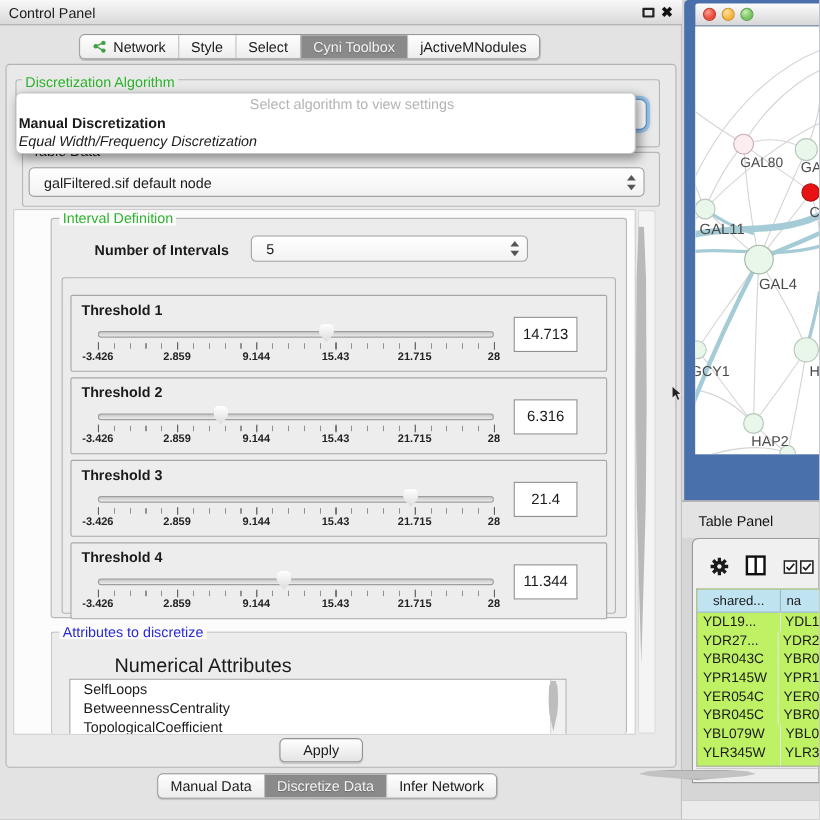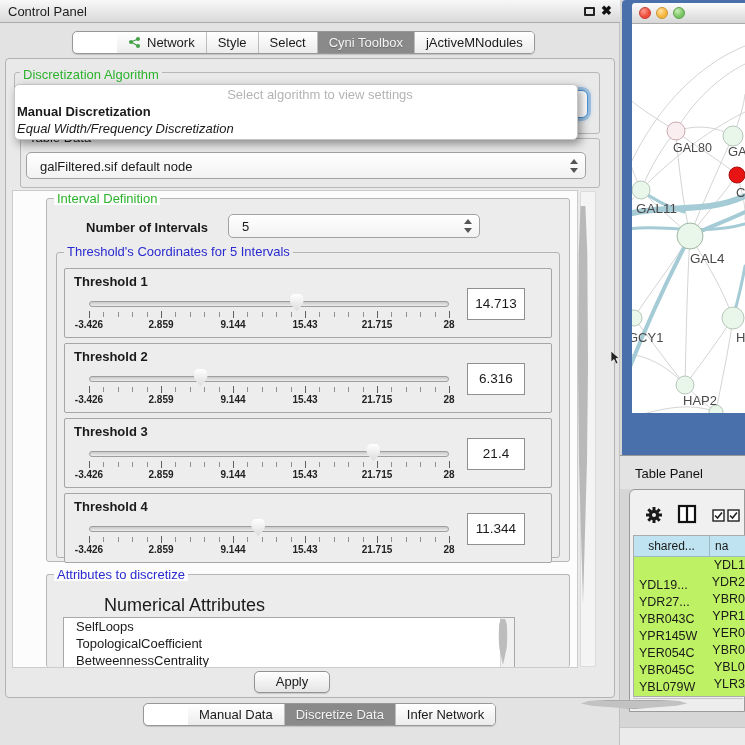--- a/index.html
+++ b/index.html
@@ -10,21 +10,21 @@
   
   .cp{position:absolute;left:0;top:0;width:620px;height:745px;background:#e3e3e3;border-right:1px solid #c2c2c2;}
   .cp-titlebar{position:absolute;left:0;top:0;width:620px;height:23px;
     background:linear-gradient(#f8f8f8,#d9d9d9);border-bottom:1px solid #aaa;}
   .cp-title{position:absolute;left:8px;top:4px;font-size:13px;color:#1c1c1c;}
   .float-ic{position:absolute;left:584px;top:7px;width:11px;height:9px;border:2px solid #222;border-radius:1px;}
   .close-ic{position:absolute;left:601px;top:3px;font-size:13px;font-weight:bold;color:#111;}
 
   
   .capsule{position:absolute;display:flex;height:23px;border:1px solid #979797;border-radius:5px;
-    overflow:hidden;background:#fff;box-shadow:0 1px 1px rgba(0,0,0,.15);padding-left:44px;}
+    overflow:hidden;background:#fff;box-shadow:0 1px 1px rgba(0,0,0,.15);}
   .seg{display:flex;align-items:center;gap:5px;padding:0 11px;font-size:13px;
     background:linear-gradient(#ffffff,#ececec);border-left:1px solid #bdbdbd;cursor:default;white-space:nowrap;}
   .seg:first-child{border-left:none;}
   .seg.selected{background:var(--accent-selected-tab,#8a8a8a);color:#f4f4f4;text-shadow:0 1px 1px rgba(0,0,0,.25);}
   .capsule.top{left:72px;top:31px;}
   .capsule.bottom{left:143px;top:703px;}
 
   .cp-body{position:absolute;left:5px;top:58px;width:610px;height:640px;background:#e9e9e9;
     border:1px solid #b2b2b2;border-radius:4px;}
 
@@ -112,21 +112,21 @@
   .tp-titlebar{position:absolute;left:620px;top:455px;width:125px;height:34px;background:#e3e3e3;border-top:1px solid #989898;}
   .tp-title{position:absolute;left:15px;top:10px;font-size:13px;color:#111;}
   .table-panel{position:absolute;left:629px;top:489px;width:116px;height:223px;background:#f0f0f0;
     border:1px solid #9a9a9a;border-radius:6px 0 0 0;}
   .tp-toolbar-ic{position:absolute;}
   .grid{position:absolute;left:633px;top:535px;width:112px;height:162px;background:#bef264;border:1px solid #ababab;border-right:none;overflow:hidden;}
   .g-header{display:flex;height:21px;border-bottom:1px solid #9fb9c2;background:var(--table-header-blue,#bfe3f0);font-size:12px;}
   .g-h1{width:76px;border-right:1px solid #9fb9c2;text-align:center;line-height:20px;}
   .g-h2{flex:1;padding-left:5px;line-height:20px;}
   .t-row{display:flex;height:17px;font-size:12.5px;}
-  .t-c1{width:76px;padding-left:5px;line-height:17px;border-right:1px solid #e4e4e4;margin-top:20px;}
+  .t-c1{width:76px;padding-left:5px;line-height:17px;border-right:1px solid #e4e4e4;}
   .t-c2{flex:1;padding-left:4px;line-height:17px;}
   .hscroll{position:absolute;left:633px;top:698px;width:110px;height:12px;background:#ededed;border-top:1px solid #c7c7c7;}
   .hscroll .thumb{position:absolute;left:1px;top:1px;width:106px;height:9px;background:#c2c2c2;border:1px solid #a9a9a9;border-radius:5px;}
   .bottom-strip{position:absolute;left:620px;top:727px;width:125px;height:18px;background:#ebebeb;border-top:1px solid #c8c8c8;}
 
   .cursor{position:absolute;left:611px;top:351px;z-index:99;}
   svg text{font-family:"Liberation Sans",sans-serif;}
 </style>
 </head>
 <body>
@@ -182,21 +182,20 @@
 
     <div class="groupbox interval-group"></div>
     <span class="grouplabel g-green interval-label">Interval Definition</span>
     <span class="noi-label">Number of Intervals</span>
     <div class="combo noi-combo">
       <span class="val">5</span>
       <span class="stepper"></span>
     </div>
 
     <div class="groupbox thr-group"></div>
-    <span class="grouplabel g-blue thr-label">Threshold's Coordinates for 5 Intervals</span>
     <div class="threshold-stack" id="threshold-stack">
         <div class="threshold">
     <div class="t-label">Threshold 1</div>
     <div class="slider-zone">
       <div class="track"></div>
       <div class="tick-strip"></div>
       <div class="ticks">
               <span class="major-tick" style="left: 0%;"></span>
               <span class="tick-label" style="left: 0%;">-3.426</span>
               <span class="major-tick" style="left: 20%;"></span>
@@ -283,22 +282,22 @@
     </div>
     <div class="t-value">11.344</div>
   </div>
       </div>
 
     <div class="groupbox attr-group">
       <span class="attr-title" style="position:absolute;left:9px;top:20px;">Numerical Attributes</span>
       <div class="attr-listbox" style="left:16px;top:42px;">
         <div id="attr-list">
             <div class="attr-item">SelfLoops</div>
+            <div class="attr-item">BetweennessCentrality</div>
             <div class="attr-item">TopologicalCoefficient</div>
-            <div class="attr-item">BetweennessCentrality</div>
           </div>
         <div class="attr-scroll">
             <div class="thumb"></div>
           </div>
       </div>
     </div>
     <span class="grouplabel g-blue attr-label">Attributes to discretize</span>
 
     <div class="vscroll">
         <div class="thumb"></div>

